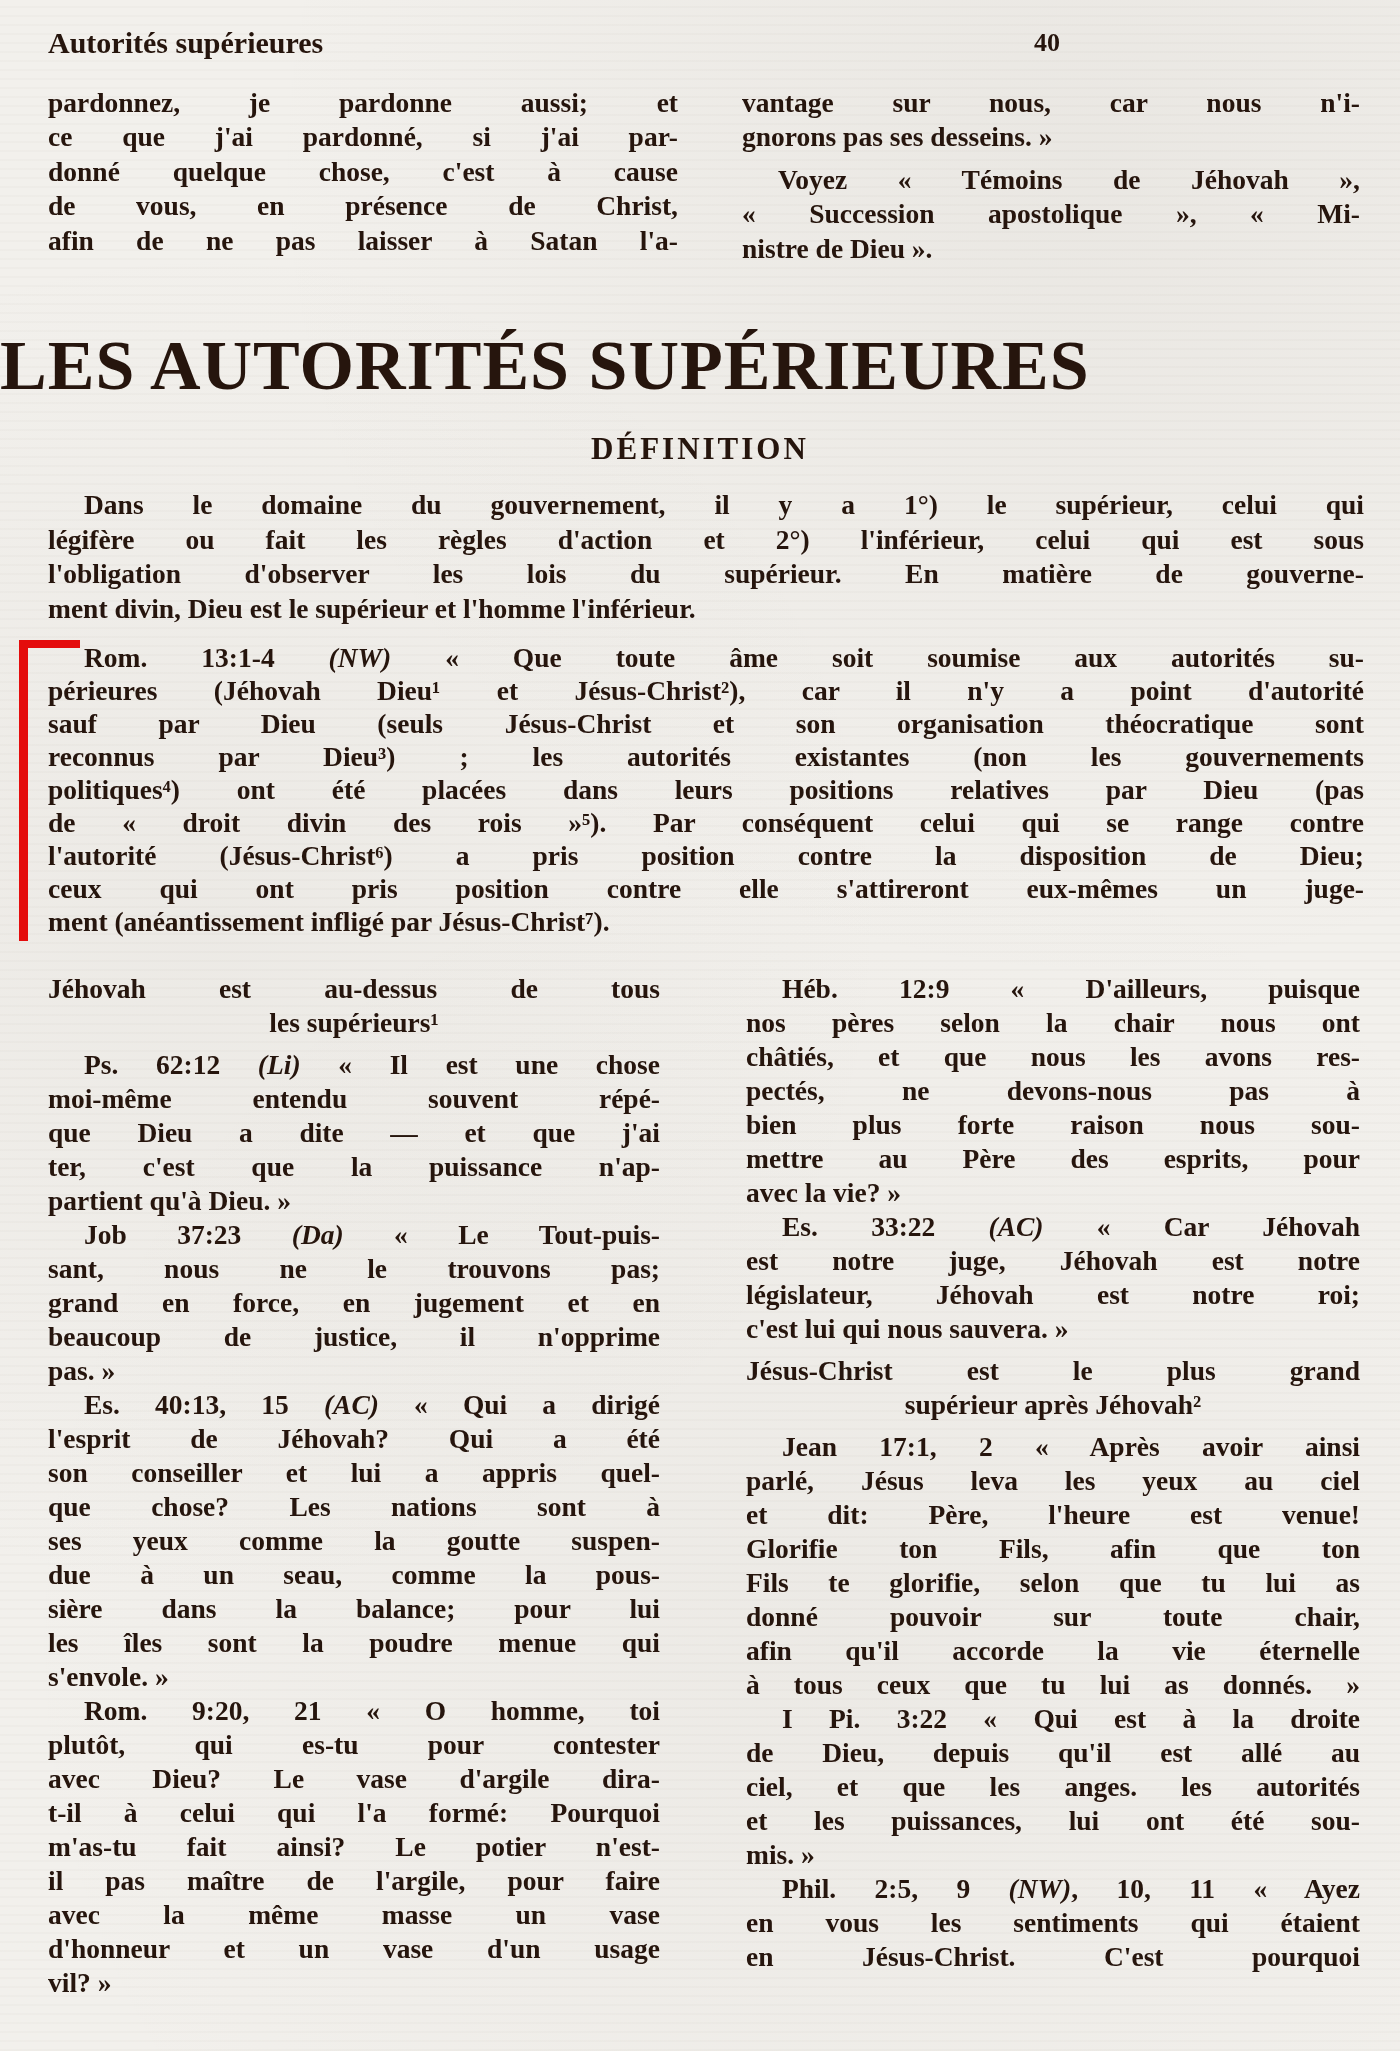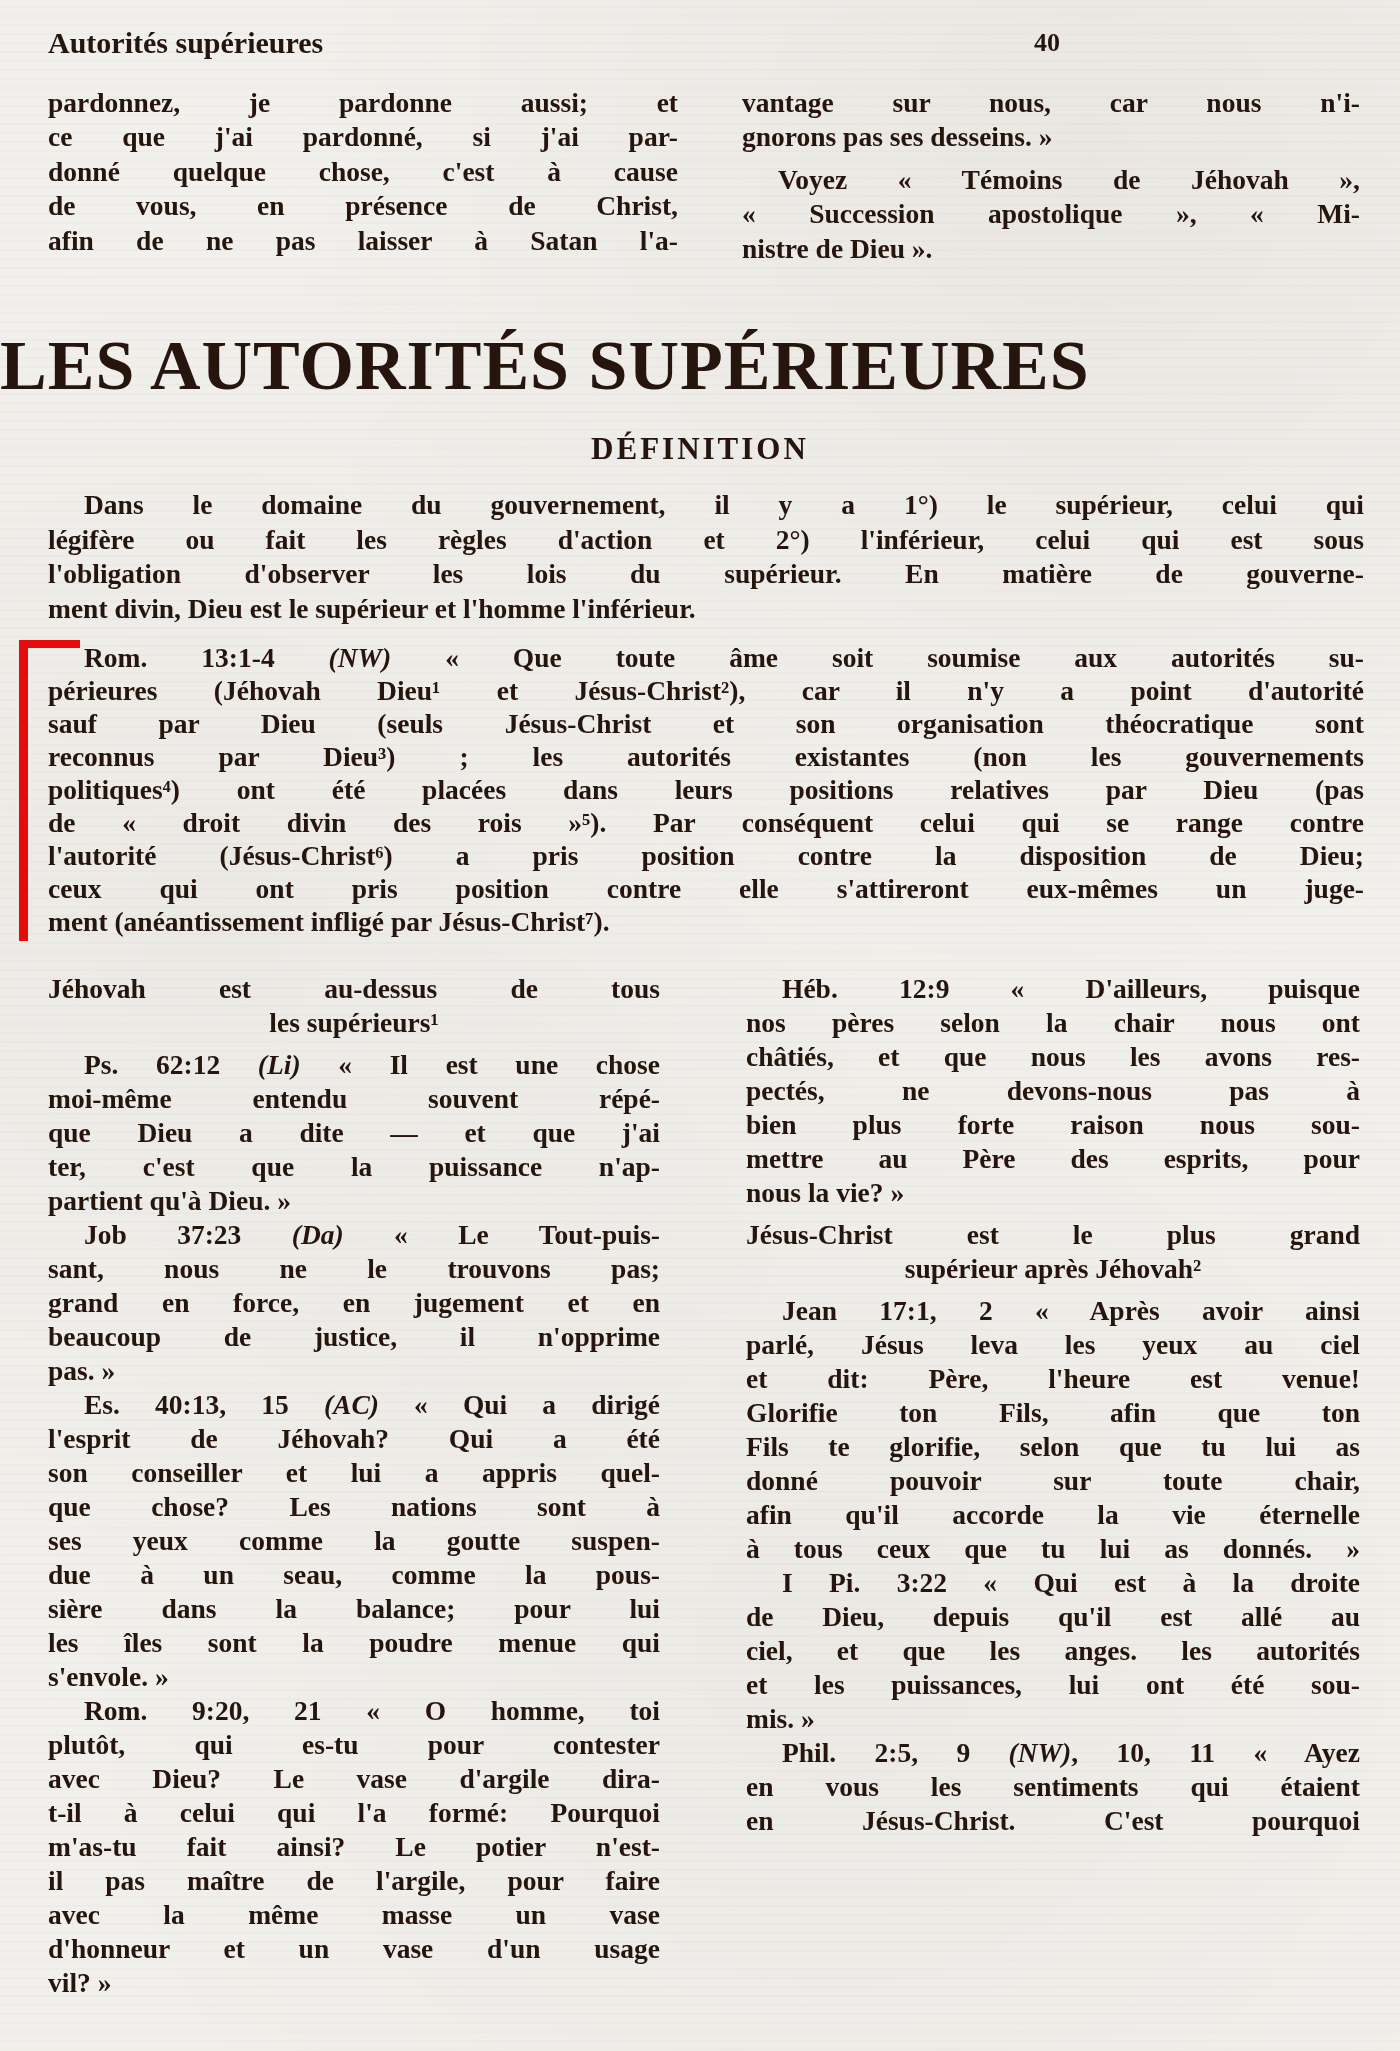--- a/index.html
+++ b/index.html
@@ -148,21 +148,27 @@
         </div>
       </div>
     <div class="col col-right">
         <div class="block para">
           <div class="line first">Héb. 12:9 « D'ailleurs, puisque</div>
           <div class="line">nos pères selon la chair nous ont</div>
           <div class="line">châtiés, et que nous les avons res-</div>
           <div class="line">pectés, ne devons-nous pas à</div>
           <div class="line">bien plus forte raison nous sou-</div>
           <div class="line">mettre au Père des esprits, pour</div>
-          <div class="line last">nous la vie? »</div>
+          <div class="line last">avec la vie? »</div>
+        </div>
+        <div class="block para">
+          <div class="line first">Es. 33:22 <i>(AC)</i> « Car Jéhovah</div>
+          <div class="line">est notre juge, Jéhovah est notre</div>
+          <div class="line">législateur, Jéhovah est notre roi;</div>
+          <div class="line last">c'est lui qui nous sauvera. »</div>
         </div>
         <div class="block heading" style="margin-top: 8px;">
           <div class="line">Jésus-Christ est le plus grand</div>
           <div class="line h-center">supérieur après Jéhovah²</div>
         </div>
         <div class="block para">
           <div class="line first">Jean 17:1, 2 « Après avoir ainsi</div>
           <div class="line">parlé, Jésus leva les yeux au ciel</div>
           <div class="line">et dit: Père, l'heure est venue!</div>
           <div class="line">Glorifie ton Fils, afin que ton</div>

